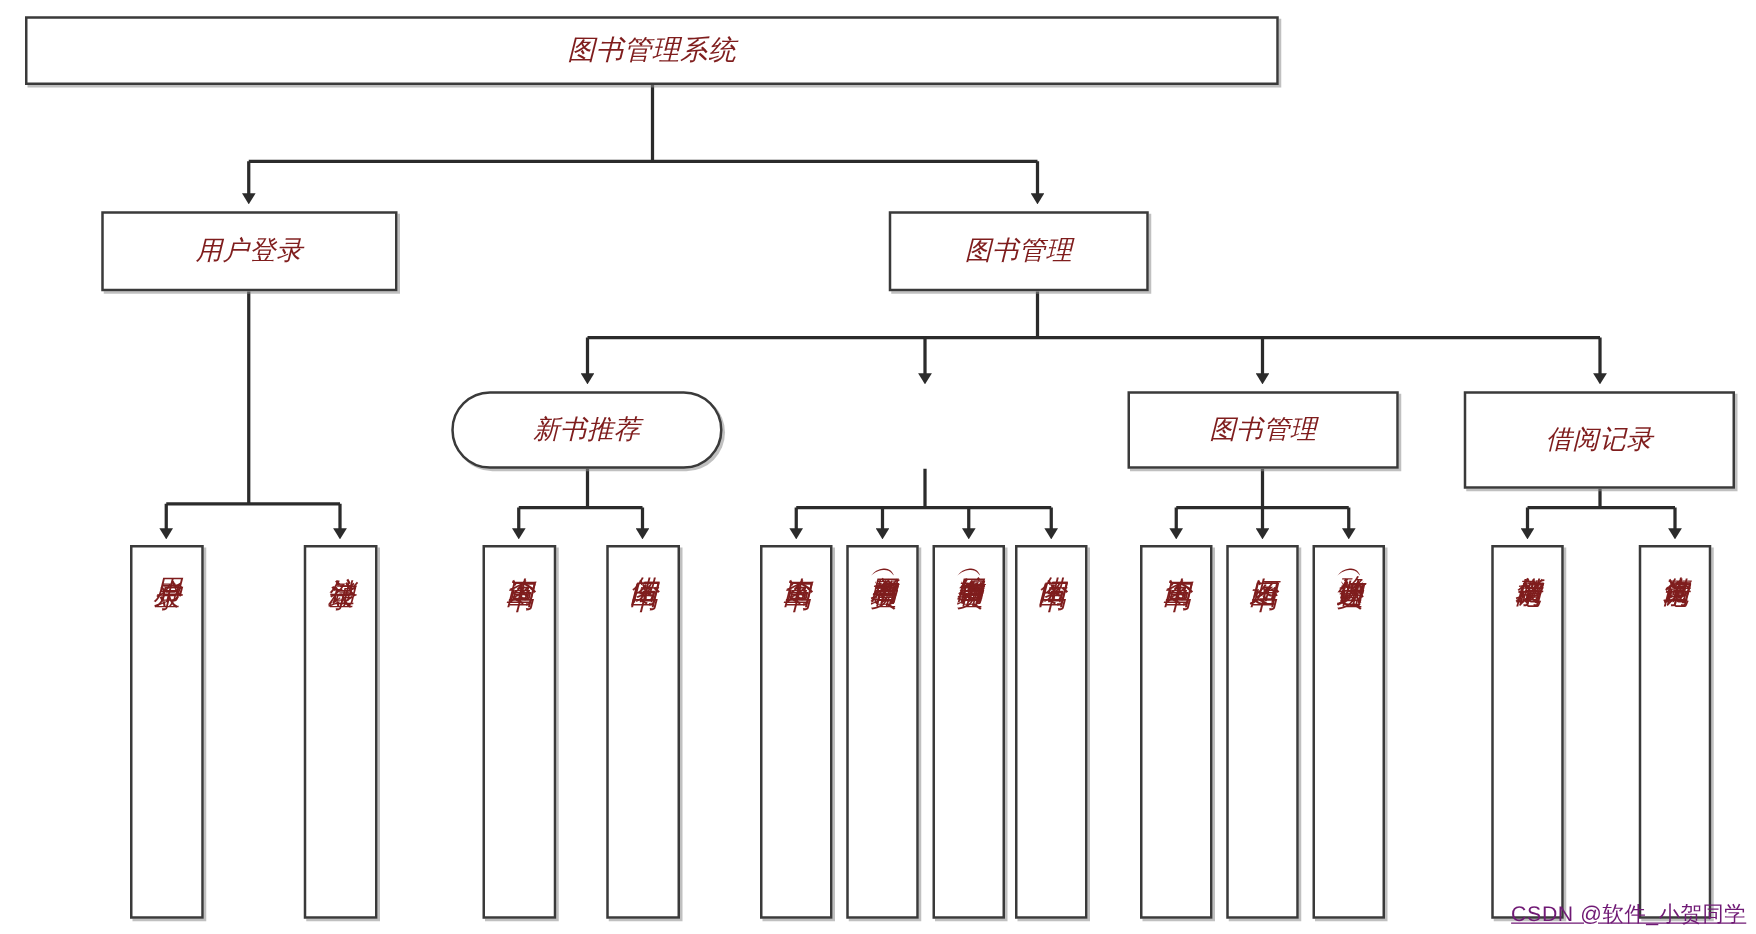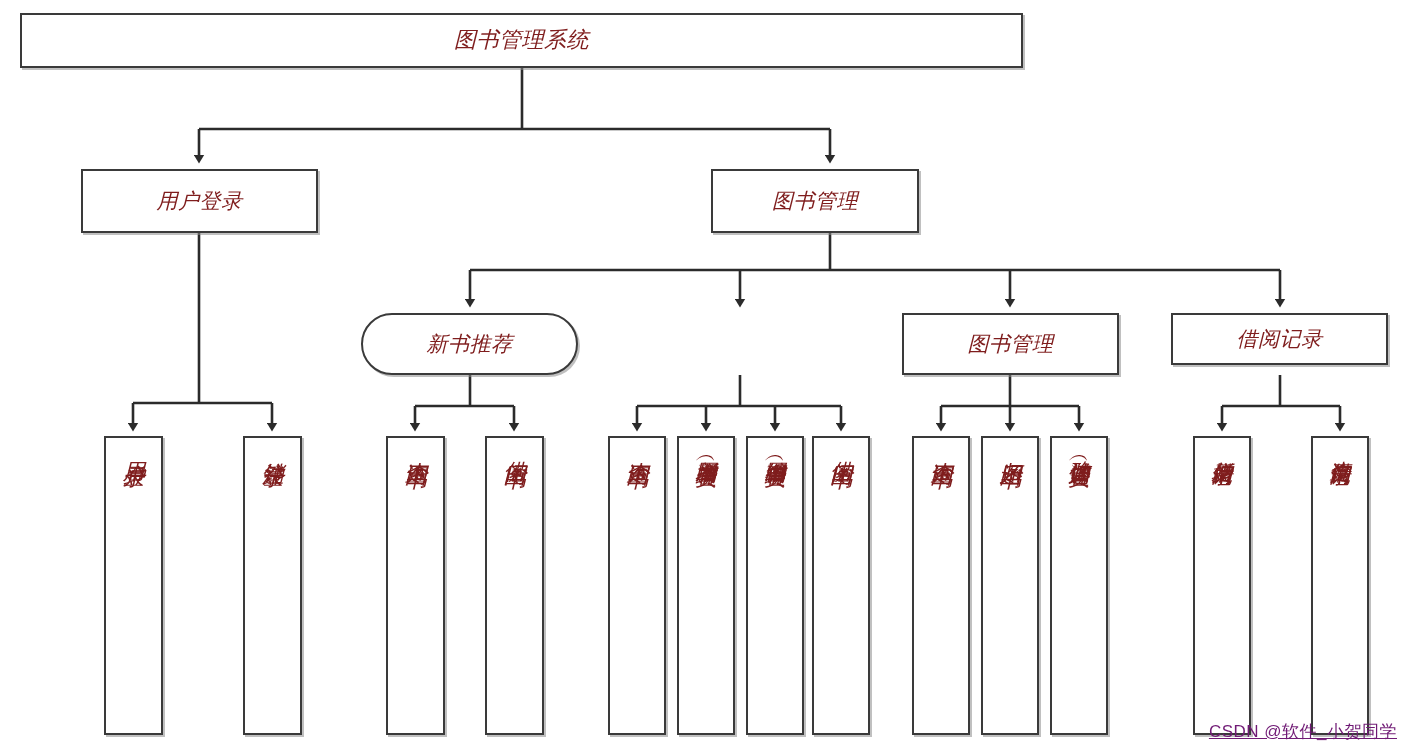--- a/index.html
+++ b/index.html
@@ -149,21 +149,21 @@
   <div class="node horiz" style="left:711px; top:169px; width:208px; height:64px;">
     <span class="node-label">图书管理</span>
   </div>
 
   <div class="node horiz" style="left:361px; top:313px; width:217px; height:62px;border-radius:31px;">
     <span class="node-label">新书推荐</span>
   </div>
   <div class="node horiz" style="left:902px; top:313px; width:217px; height:62px;">
     <span class="node-label">图书管理</span>
   </div>
-  <div class="node horiz" style="left:1171px; top:313px; width:217px; height:52px;">
+  <div class="node horiz" style="left:1171px; top:313px; width:217px; height:78px;">
     <span class="node-label">借阅记录</span>
   </div>
 
   <div class="node vert" style="left:104px; top:436px; width:59px; height:299px;">
     <span class="node-label">用户登录</span>
   </div>
   <div class="node vert" style="left:243px; top:436px; width:59px; height:299px;">
     <span class="node-label">注销登录</span>
   </div>
 

